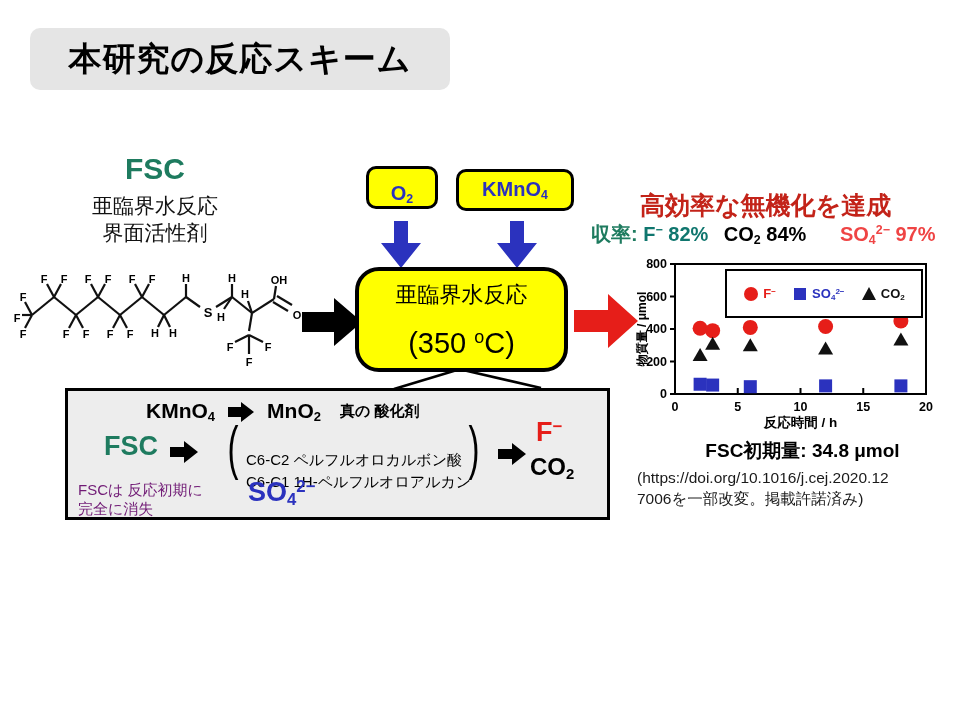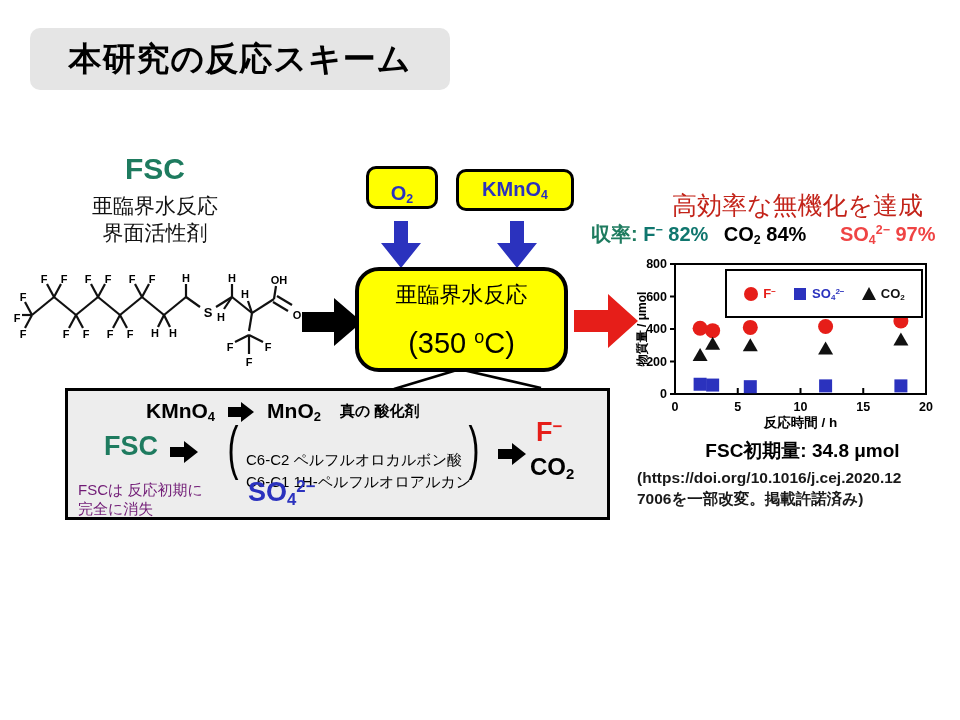--- a/index.html
+++ b/index.html
@@ -25,34 +25,34 @@
   .kmno4-box{left:456px;top:169px;width:118px;height:42px;}
 
   
   .reactor-box{left:355px;top:267px;width:213px;height:105px;background:#FFFF00;border:4.5px solid #000;
                border-radius:24px;display:flex;flex-direction:column;align-items:center;justify-content:center;
                gap:17px;box-sizing:border-box;}
   .reactor-l1{font-size:22px;font-weight:500;}
   .reactor-l2{font-size:29px;font-weight:normal;text-align:center;}
 
   
-  .headline{left:640px;top:189px;width:315px;text-align:center;font-size:25px;font-weight:normal;color:#C32319;}
+  .headline{left:640px;top:189px;width:315px;text-align:left;font-size:25px;font-weight:bold;color:#C32319;}
   .yield-line{left:591px;top:221px;width:366px;font-size:20px;font-weight:bold;white-space:nowrap;}
   .y-green{color:#1E7B5F;}
   .y-red{color:#0f766e;}
   .y-black{color:#000;margin-left:10px;}
   .y-blue{color:#ef4444;margin-left:28px;}
 
   .chart-box{left:635px;top:254px;width:305px;height:178px;}
   .chart-legend{position:absolute;left:90px;top:15px;width:194px;height:45px;border:2px solid #000;
                 background:#fff;display:flex;align-items:center;justify-content:space-evenly;
                 font-size:13px;font-weight:bold;}
   .leg-item{display:flex;align-items:center;gap:4px;}
   .initial-amount{left:660px;top:438px;width:285px;text-align:center;font-size:19px;font-weight:bold;}
-  .citation{left:637px;top:468px;width:320px;font-size:15.5px;line-height:1.35;color:#1a1a1a;font-weight:bold;}
+  .citation{left:637px;top:468px;width:320px;font-size:15.5px;line-height:1.35;color:#1a1a1a;}
 
   
   .detail-box{left:65px;top:388px;width:545px;height:132px;background:#EDEDED;border:3px solid #000;box-sizing:border-box;}
   .db-row1{position:absolute;left:78px;top:8px;display:flex;align-items:center;gap:13px;}
   .db-kmno4,.db-mno2{font-size:21px;font-weight:bold;}
   .db-note{font-size:15px;font-weight:bold;margin-left:6px;}
   .db-fsc{position:absolute;left:36px;top:40px;font-size:27px;font-weight:bold;color:#1E7B5F;}
   .db-arrow2{position:absolute;left:102px;top:50px;}
   .db-bracket{position:absolute;font-size:60px;font-weight:300;line-height:1;transform:scaleX(0.55);color:#000;}
   .db-bro{left:155px;top:27px;}

